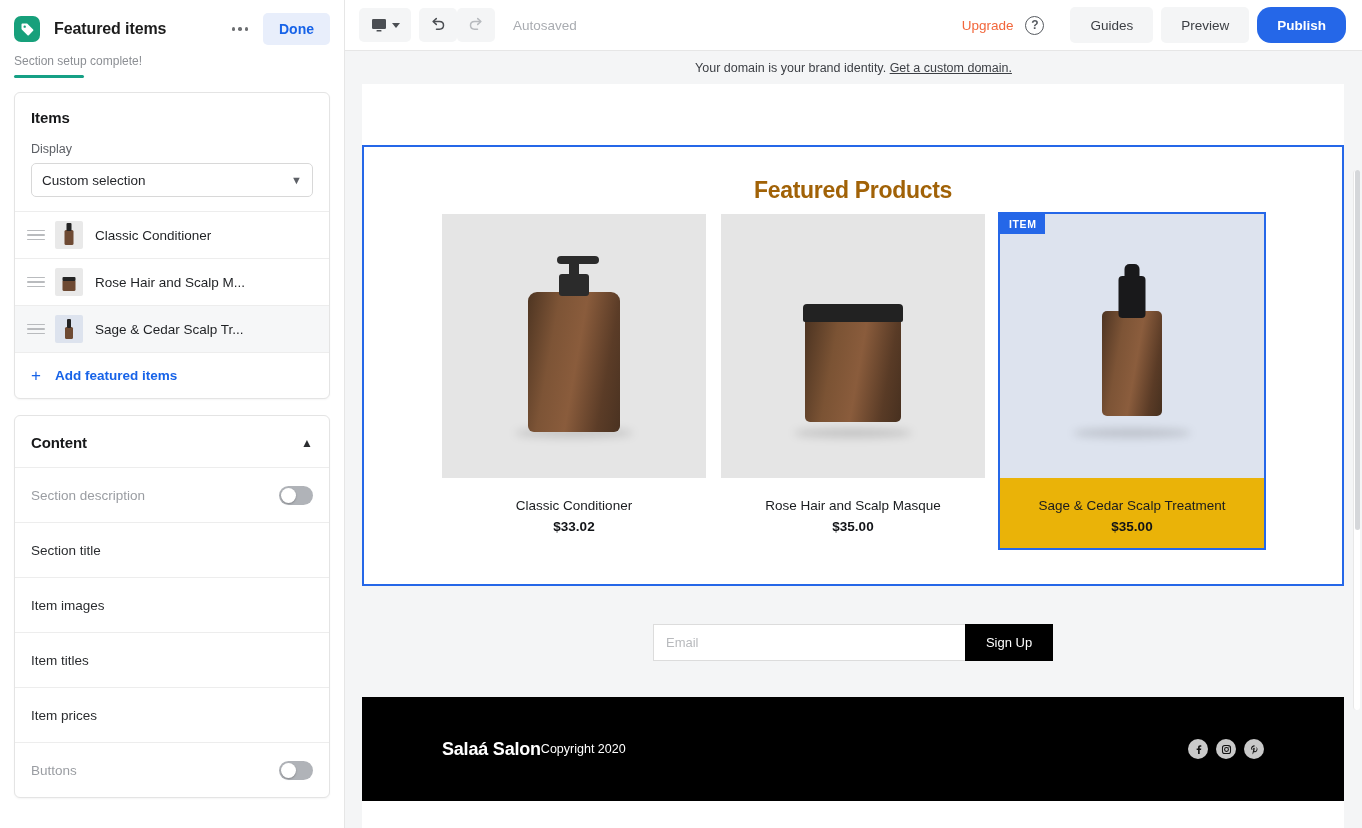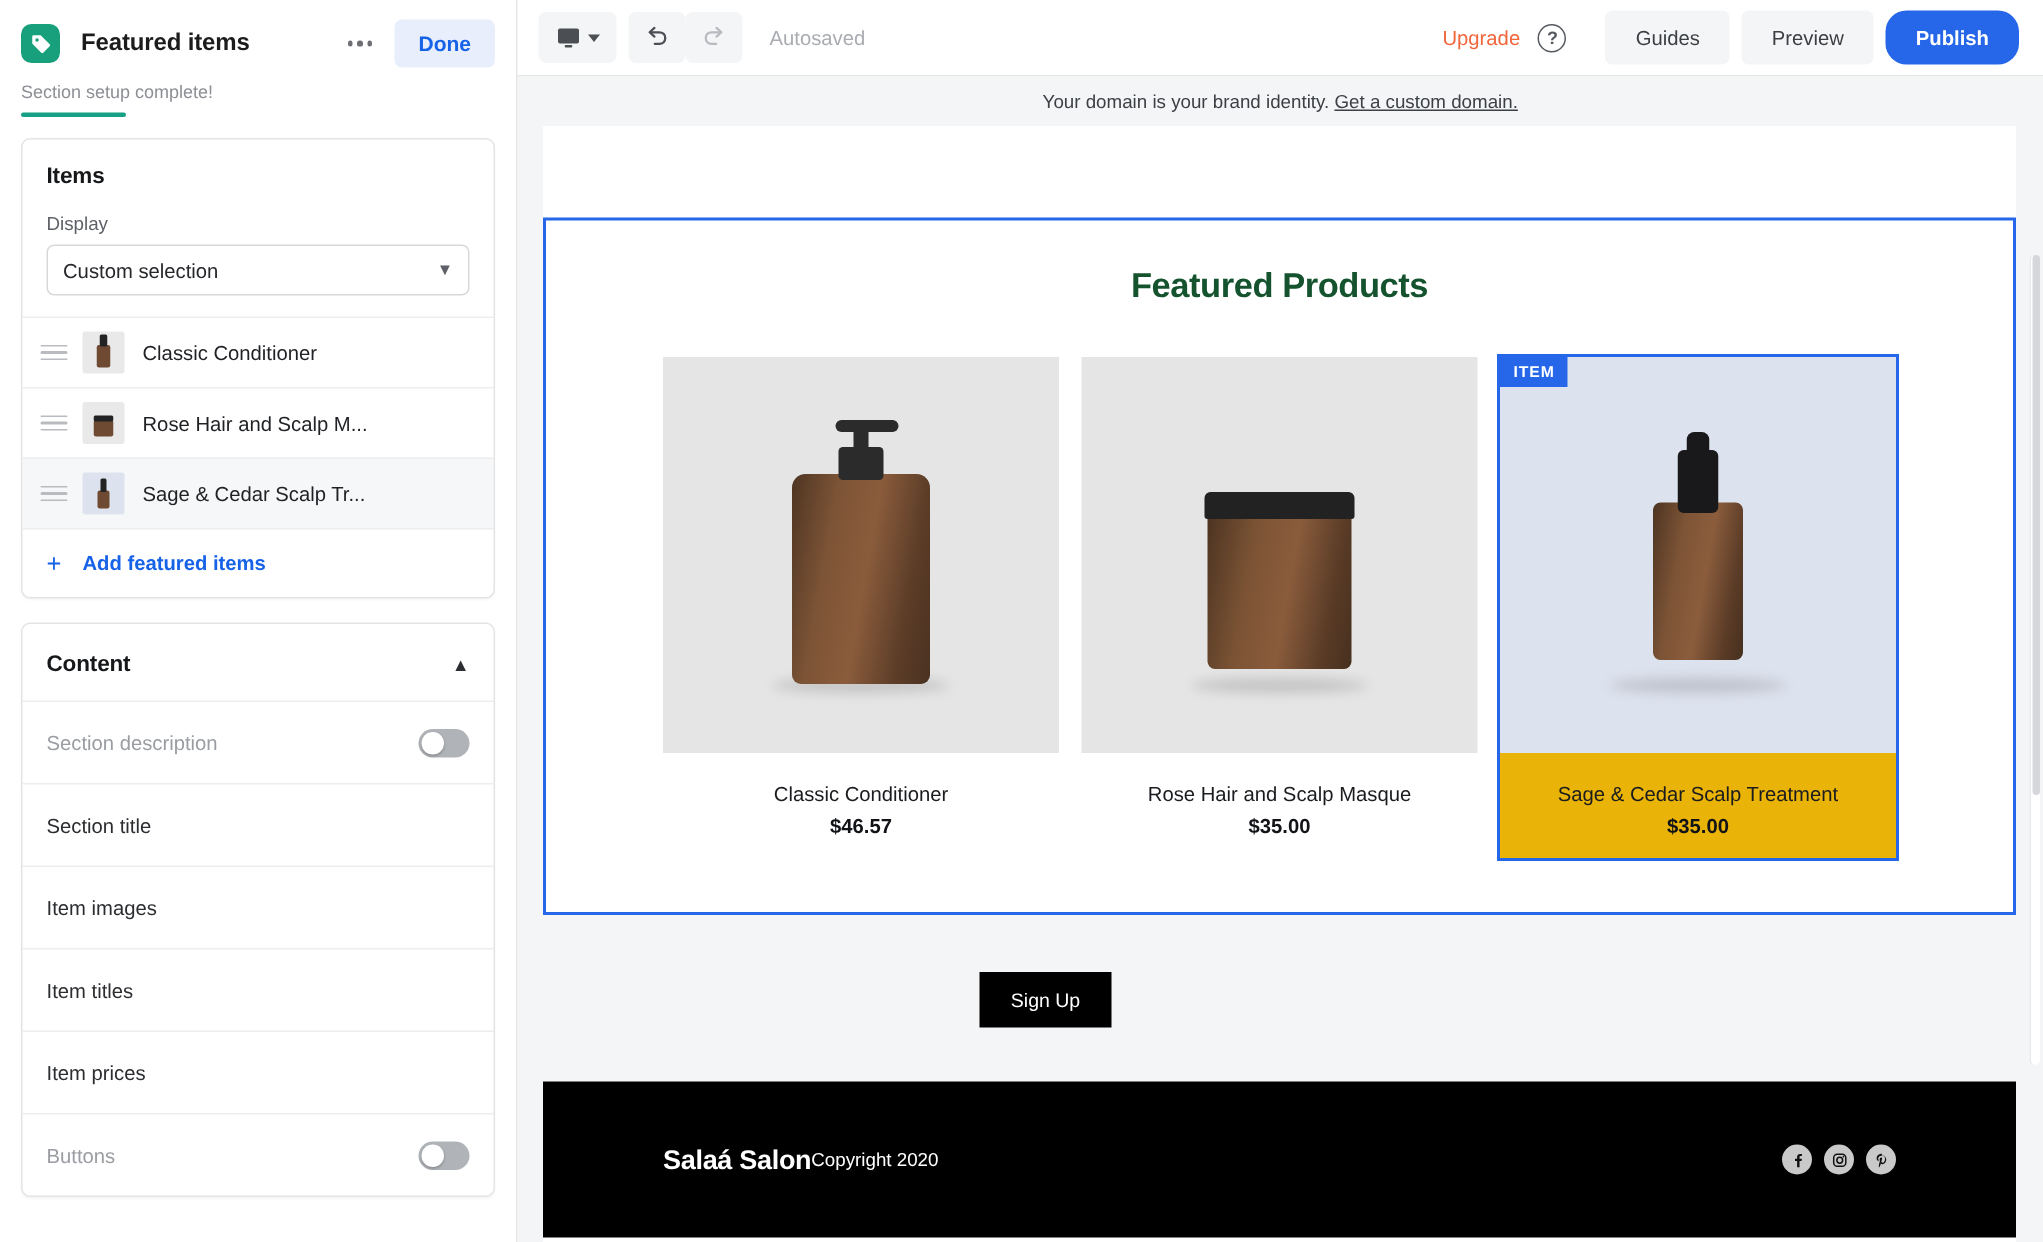--- a/index.html
+++ b/index.html
@@ -257,23 +257,23 @@
   .site-pad-top { height: 61px; background:#fff; }
 
   .section-selected {
     border: 2px solid #2567e8;
     background: #fff;
     padding: 30px 0 36px 0;
     position: relative;
   }
   .sec-title {
     text-align: center;
-    font-size: 23px; font-weight: bold; color: #14532d;
+    font-size: 23px; font-weight: bold; color: #a16207;
     letter-spacing: -0.3px;
-    margin-bottom: 34px;
+    margin-bottom: 10px;
   }
   .products {
     display: flex; justify-content: center;
     gap: 15px;
     padding: 0 78px;
   }
   .product { width: 264px; position: relative; }
   .product.selected { outline: 2px solid #2567e8; background: #eab308; }
   .item-badge {
     position: absolute; top: 0; left: 0;
@@ -550,21 +550,21 @@
             <div class="product">
               <div class="p-img">
                 <div class="shadow-el"></div>
                 <div class="bottle bottle-body"></div>
                 <div class="bottle bottle-neck"></div>
                 <div class="bottle bottle-pump"></div>
                 <div class="bottle bottle-top"></div>
               </div>
               <div class="p-meta">
                 <div class="p-name">Classic Conditioner</div>
-                <div class="p-price">$46.57</div>
+                <div class="p-price">$33.02</div>
               </div>
             </div>
 
             <div class="product">
               <div class="p-img">
                 <div class="shadow-el"></div>
                 <div class="jar jar-body"></div>
                 <div class="jar jar-lid"></div>
               </div>
               <div class="p-meta">
@@ -585,20 +585,21 @@
                 <div class="p-name">Sage &amp; Cedar Scalp Treatment</div>
                 <div class="p-price">$35.00</div>
               </div>
             </div>
 
           </div>
         </div>
 
         <div class="signup-zone">
           <div class="signup-row">
+            <input class="email-input" type="text" placeholder="Email" style="">
             <button class="signup-btn">Sign Up</button>
           </div>
         </div>
 
         <div class="footer">
           <div class="f-brand">Salaá Salon</div>
           <div class="f-copy">Copyright 2020</div>
           <div class="socials">
             <div class="social">
               <svg width="11" height="11" viewBox="0 0 12 12">

